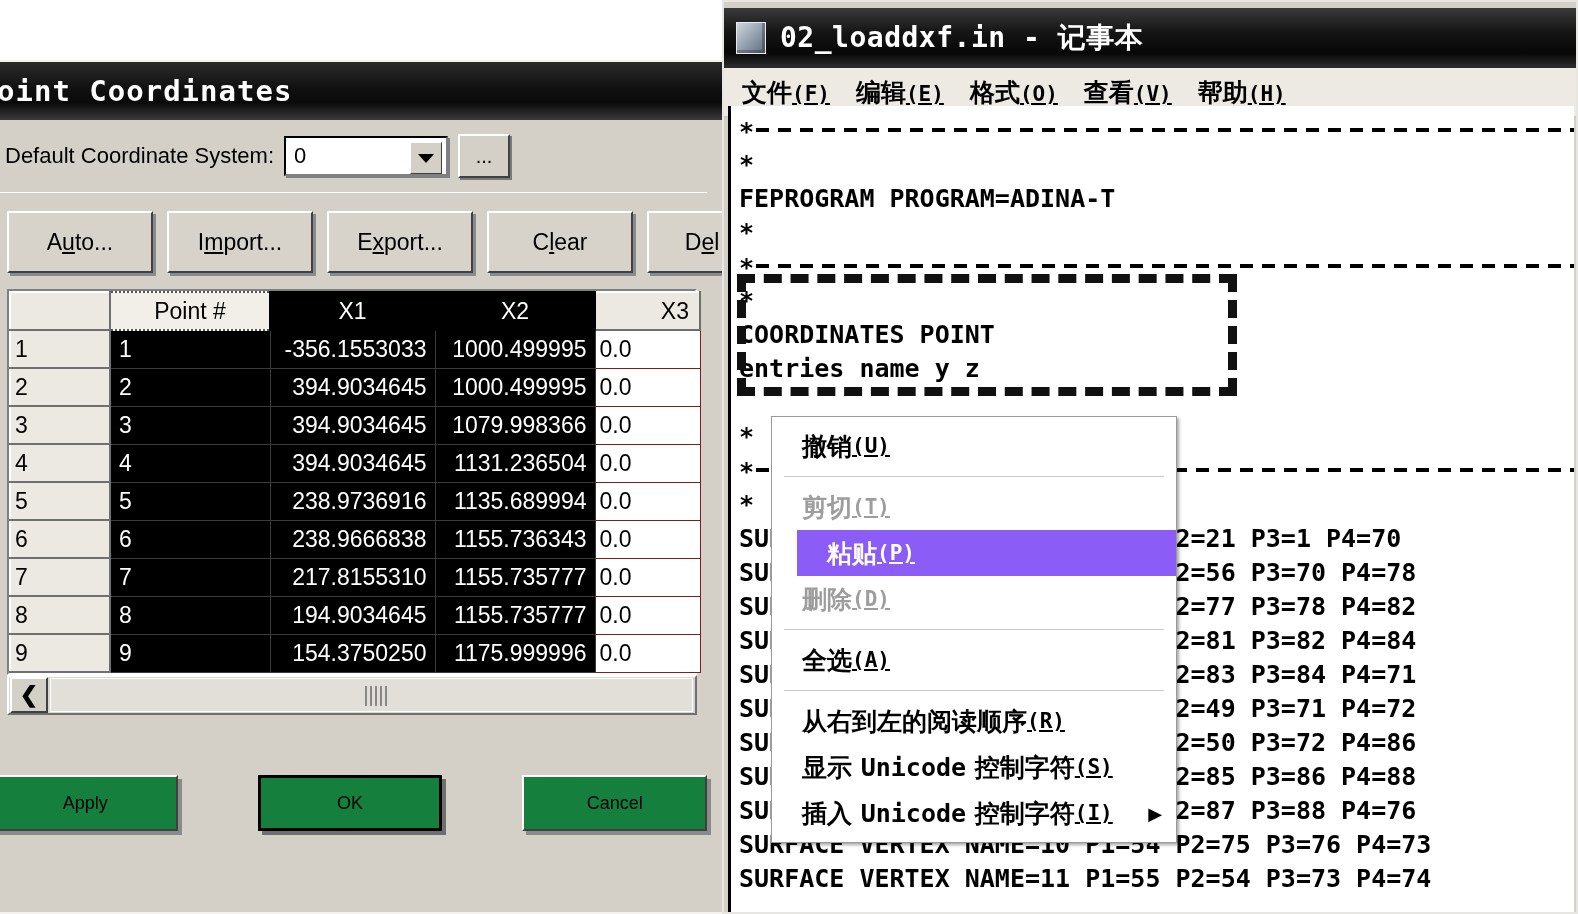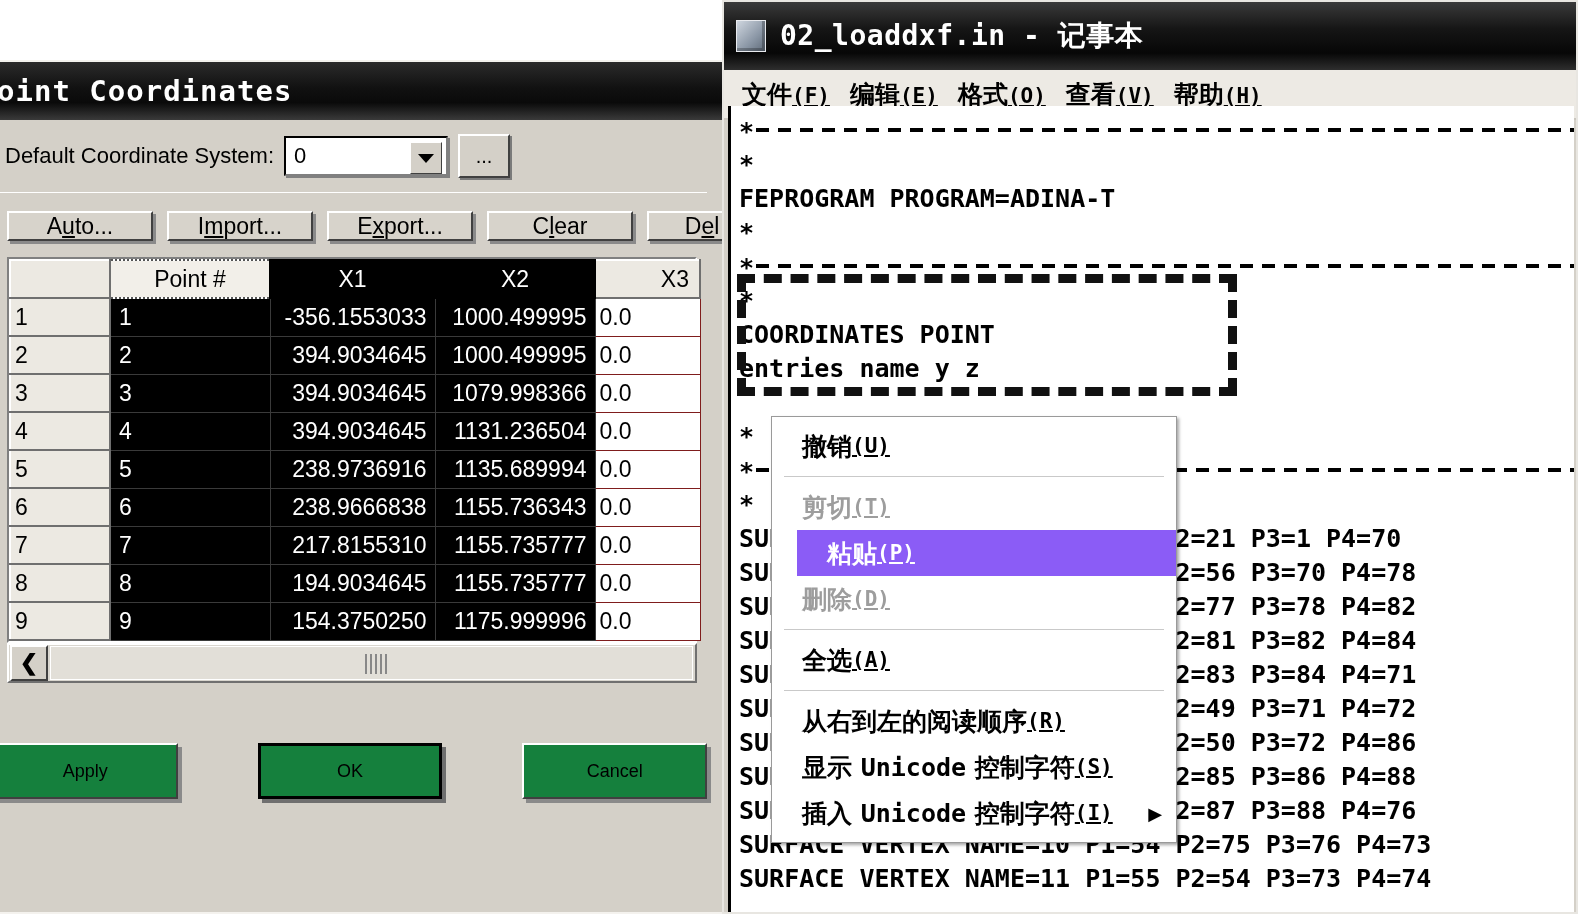--- a/index.html
+++ b/index.html
@@ -51,21 +51,21 @@
     width:52px;height:44px;background:#d4d0c8;
     border:2px solid #ffffff;border-right-color:#404040;border-bottom-color:#404040;
     box-shadow:2px 2px 0 #7a7a7a;
     display:flex;align-items:center;justify-content:center;font-size:20px;color:#000;
     box-sizing:border-box;
   }
 
   
   #tool-row{display:flex;gap:14px;padding:18px 0 10px 14px;}
   .tool-btn{
-    height:30px;min-width:146px;padding:8px 10px;background:#d7d3cb;
+    height:62px;min-width:146px;padding:8px 10px;background:#d7d3cb;
     border:2px solid #ffffff;border-right-color:#404040;border-bottom-color:#404040;
     box-shadow:3px 3px 0 #8a8a8a;
     display:flex;align-items:center;justify-content:center;
     font-size:23px;color:#000;box-sizing:border-box;white-space:nowrap;
   }
   .tool-btn u{text-decoration:underline;}
 
   
   #grid-wrap{
     margin:6px 14px 0 14px;background:#ffffff;
@@ -122,34 +122,34 @@
     font-size:18px;color:#000;box-sizing:border-box;
   }
   .dlg-btn.default{border:3px solid #000;box-shadow:4px 4px 0 #6f6f6f;}
 
   
   #notepad{
     position:absolute;left:722px;top:0px;width:856px;height:914px;
     background:#d4d0c8;border:2px solid #e8e6e1;box-sizing:border-box;overflow:hidden;
   }
   #np-titlebar{
-    height:68px;
+    height:60px;
     background:linear-gradient(to bottom,#3a3a3a 0%,#151515 40%,#070707 75%,#2e2e2e 100%);
-    display:flex;align-items:center;padding-left:12px;box-sizing:border-box;gap:14px;
+    display:flex;align-items:center;padding-left:12px;box-sizing:border-box;gap:14px;margin-top:6px;
   }
   #np-icon{
     width:28px;height:30px;background:linear-gradient(135deg,#cfd6df 0%,#8b97a6 60%,#5f6b79 100%);
     border:1px solid #e8eaee;box-shadow:inset -3px -3px 0 rgba(0,0,0,.25);
   }
   #np-title{
     color:#ffffff;font-family:"DejaVu Sans Mono","Liberation Mono",monospace;
     font-size:28px;font-weight:bold;white-space:nowrap;letter-spacing:0.5px;
   }
   #np-menubar{
-    height:50px;background:#edeae4;display:flex;align-items:center;gap:20px;padding-left:18px;
+    height:50px;background:#edeae4;display:flex;align-items:center;gap:26px;padding-left:18px;
     border-bottom:2px solid #cbc7bf;box-sizing:border-box;
   }
   .np-menu{
     font-size:25px;font-weight:bold;color:#000;white-space:nowrap;
     font-family:"DejaVu Sans","Liberation Sans",sans-serif;
   }
   .np-menu .acc{text-decoration:underline;font-family:"DejaVu Sans Mono",monospace;font-size:21px;}
   #np-text{
     position:absolute;left:4px;top:104px;right:2px;bottom:0;background:#ffffff;
     border-left:3px solid #000;box-sizing:border-box;

